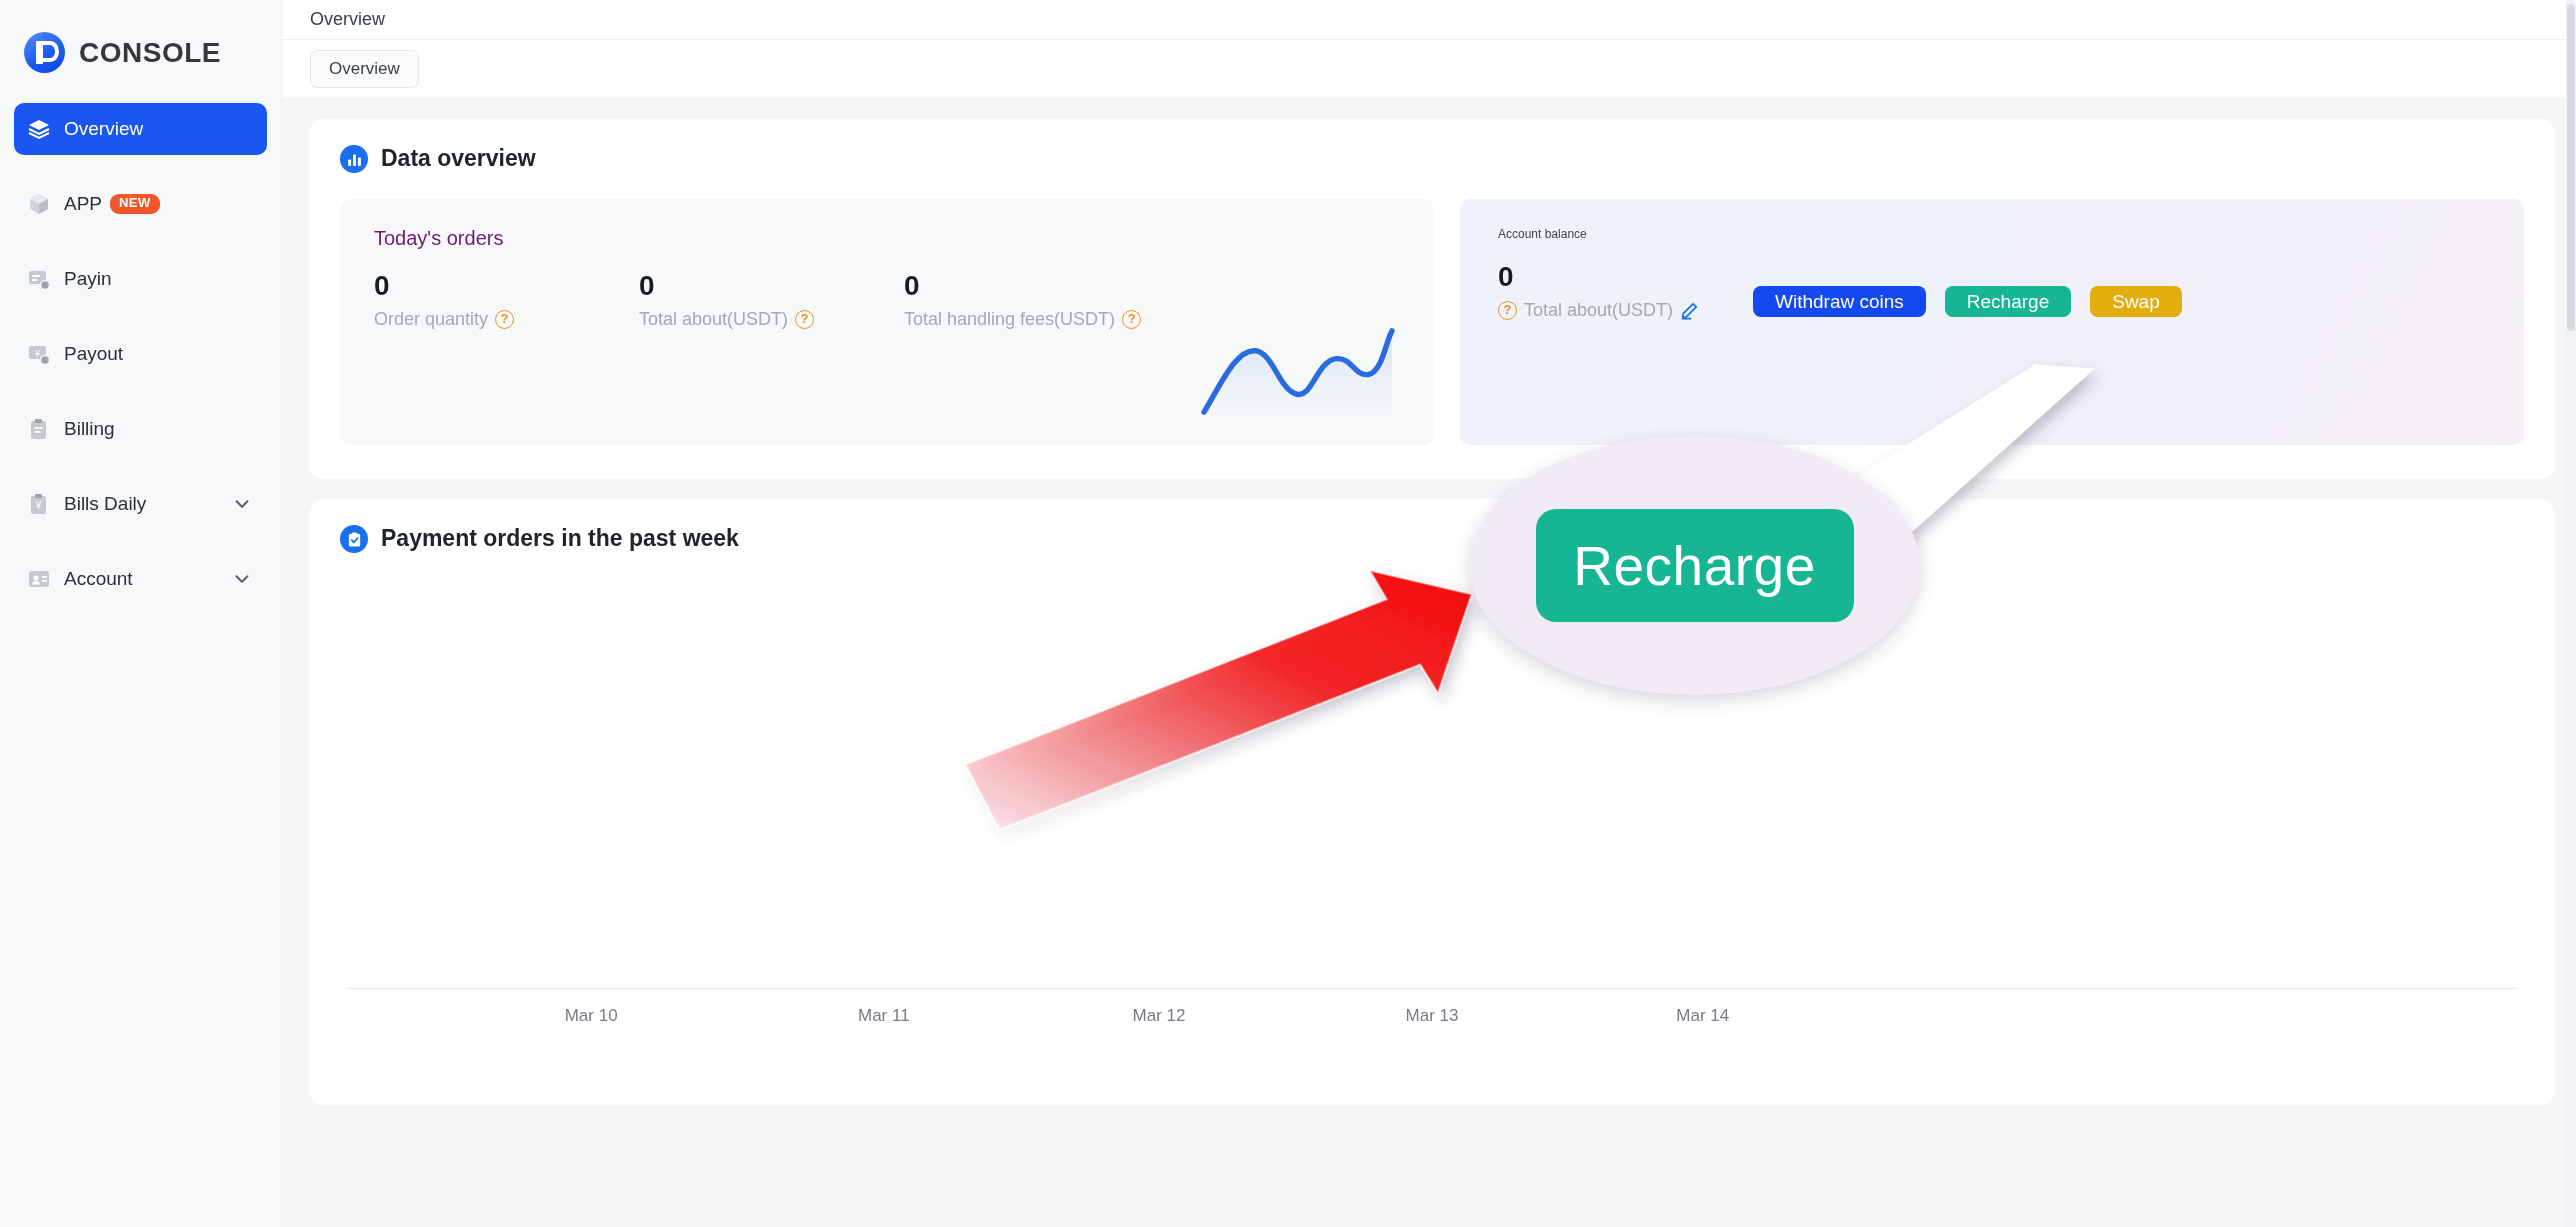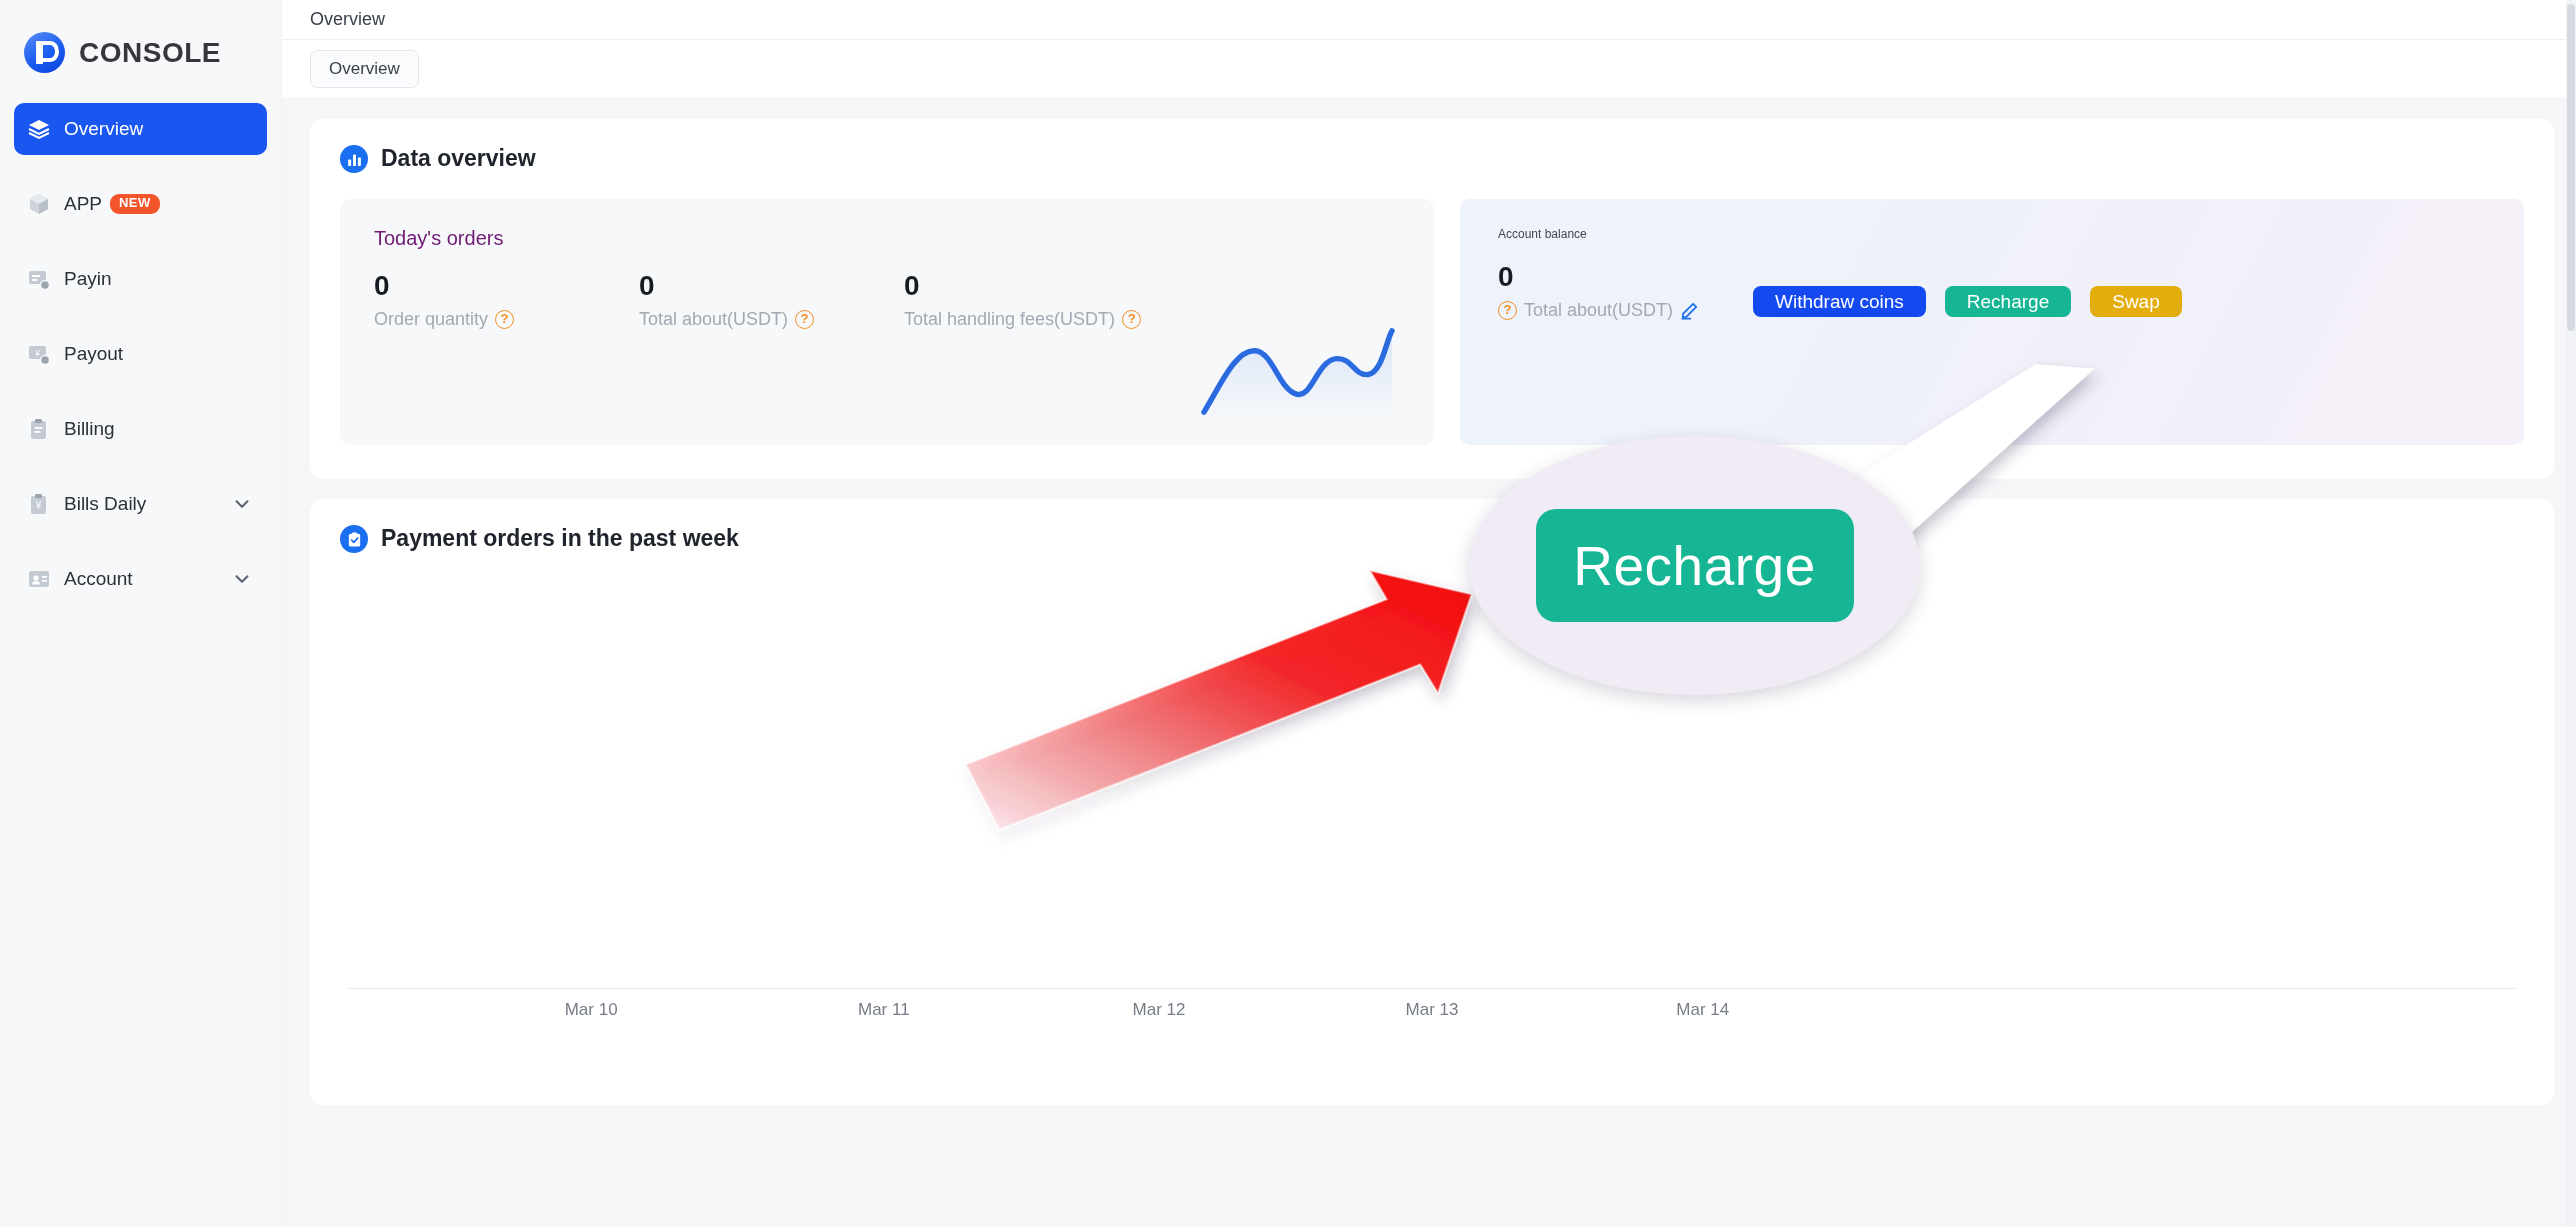--- a/index.html
+++ b/index.html
@@ -124,21 +124,21 @@
   .btn { border: none; border-radius: 8px; color: #fff; font-size: 19px;
          font-family: "Liberation Sans", sans-serif; cursor: pointer; height: 31px; padding: 0 22px; }
   .btn-withdraw { background: #1549f0; }
   .btn-recharge { background: #16b695; }
   .btn-swap { background: #e2ad0d; }
 
   
   .panel-chart { margin-top: 20px; padding-bottom: 0; height: 606px; }
   .chart-area { position: relative; height: 465px; margin-top: 18px; }
   .axis-line { position: absolute; left: 8px; right: 8px; bottom: 55px; height: 1px; background: #e8eaee; }
-  .xticks { position: absolute; left: 0; right: 0; bottom: 18px; height: 26px; }
+  .xticks { position: absolute; left: 0; right: 0; bottom: 12px; height: 26px; }
   .xtick { position: absolute; transform: translateX(-50%); font-size: 17px; color: #777d88; white-space: nowrap; }
 
   
   .vscroll { position: absolute; right: 0; top: 0; width: 10px; height: 1227px; background: #f2f3f6; }
   .vscroll-thumb { position: absolute; right: 1px; top: 4px; width: 8px; height: 327px;
                    background: #d7dae0; border-radius: 5px; }
 
   
   .overlay { position: absolute; left: 0; top: 0; width: 2576px; height: 1227px; pointer-events: none; }
   .callout-bubble {

